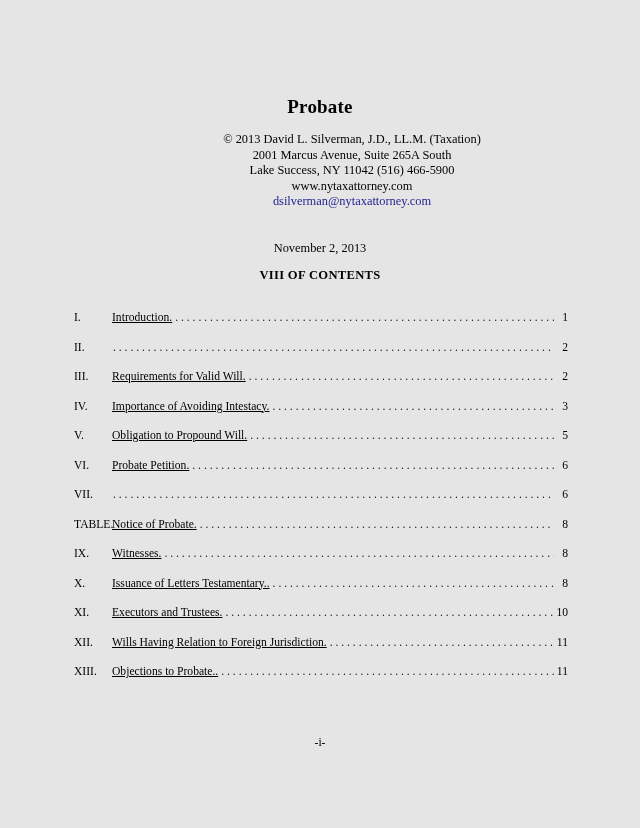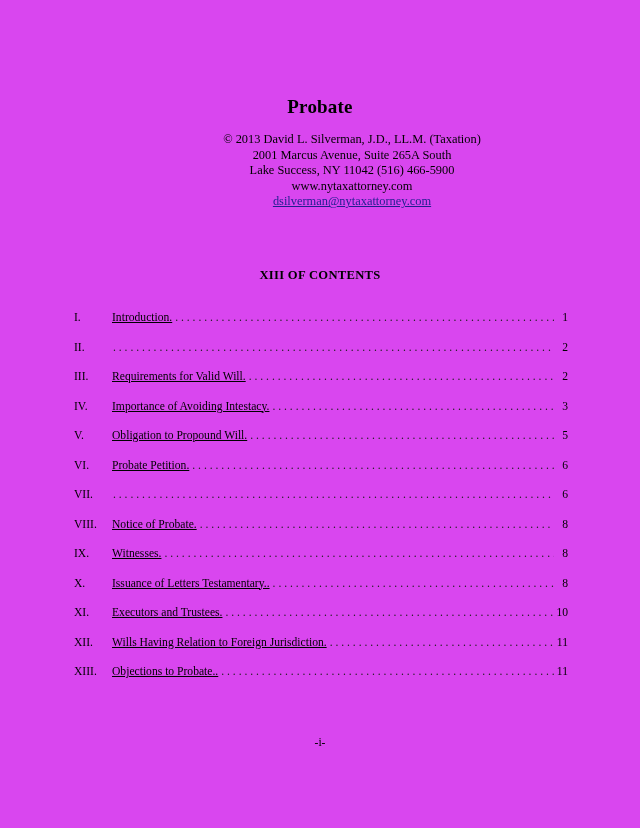--- a/index.html
+++ b/index.html
@@ -4,21 +4,21 @@
 <style>
   html, body {
     margin: 0;
     padding: 0;
     background: #ffffff;
   }
   .page {
     position: relative;
     width: 640px;
     height: 828px;
-    background: #d946ef;
+    background: #e5e5e5;
     font-family: "Liberation Serif", "DejaVu Serif", serif;
     color: #000000;
     overflow: hidden;
     box-sizing: border-box;
   }
 
   
   .doc-title {
     position: absolute;
     top: 96px;
@@ -40,21 +40,20 @@
     font-size: 12.4px;
     line-height: 15.6px;
     padding-left: 32px;
   }
   .masthead-line {
     display: block;
     white-space: nowrap;
   }
   .email-link {
     color: #1f1f8f;
-    text-decoration: underline;
     cursor: pointer;
   }
 
   
   .doc-date {
     position: absolute;
     top: 241px;
     left: 0;
     width: 640px;
     text-align: center;
@@ -131,22 +130,23 @@
   <div class="doc-title">Probate</div>
 
   <div class="masthead">
     <span class="masthead-line">© 2013 David L. Silverman, J.D., LL.M. (Taxation)</span>
     <span class="masthead-line">2001 Marcus Avenue, Suite 265A South</span>
     <span class="masthead-line">Lake Success, NY 11042 (516) 466-5900</span>
     <span class="masthead-line">www.nytaxattorney.com</span>
     <span class="masthead-line"><a class="email-link">dsilverman@nytaxattorney.com</a></span>
   </div>
 
-
-  <div class="toc-heading">XIII OF CONTENTS</div>
+  <div class="doc-date">November 2, 2013</div>
+
+  <div class="toc-heading">VIII OF CONTENTS</div>
 
   <div class="toc" id="toc-list">
       <div class="toc-row">
         <span class="toc-num">I.</span>
         <span class="toc-label">Introduction.</span>
         <span class="toc-dots">.........................................................................................</span>
         <span class="toc-page">1</span>
       </div>
       <div class="toc-row">
         <span class="toc-num">II.</span>
@@ -176,21 +176,21 @@
         <span class="toc-label">Probate Petition.</span>
         <span class="toc-dots">.........................................................................................</span>
         <span class="toc-page">6</span>
       </div>
       <div class="toc-row">
         <span class="toc-num">VII.</span>
         <span class="toc-dots">.........................................................................................</span>
         <span class="toc-page">6</span>
       </div>
       <div class="toc-row">
-        <span class="toc-num">VIII.</span>
+        <span class="toc-num">TABLE.</span>
         <span class="toc-label">Notice of Probate.</span>
         <span class="toc-dots">.........................................................................................</span>
         <span class="toc-page">8</span>
       </div>
       <div class="toc-row">
         <span class="toc-num">IX.</span>
         <span class="toc-label">Witnesses.</span>
         <span class="toc-dots">.........................................................................................</span>
         <span class="toc-page">8</span>
       </div>

